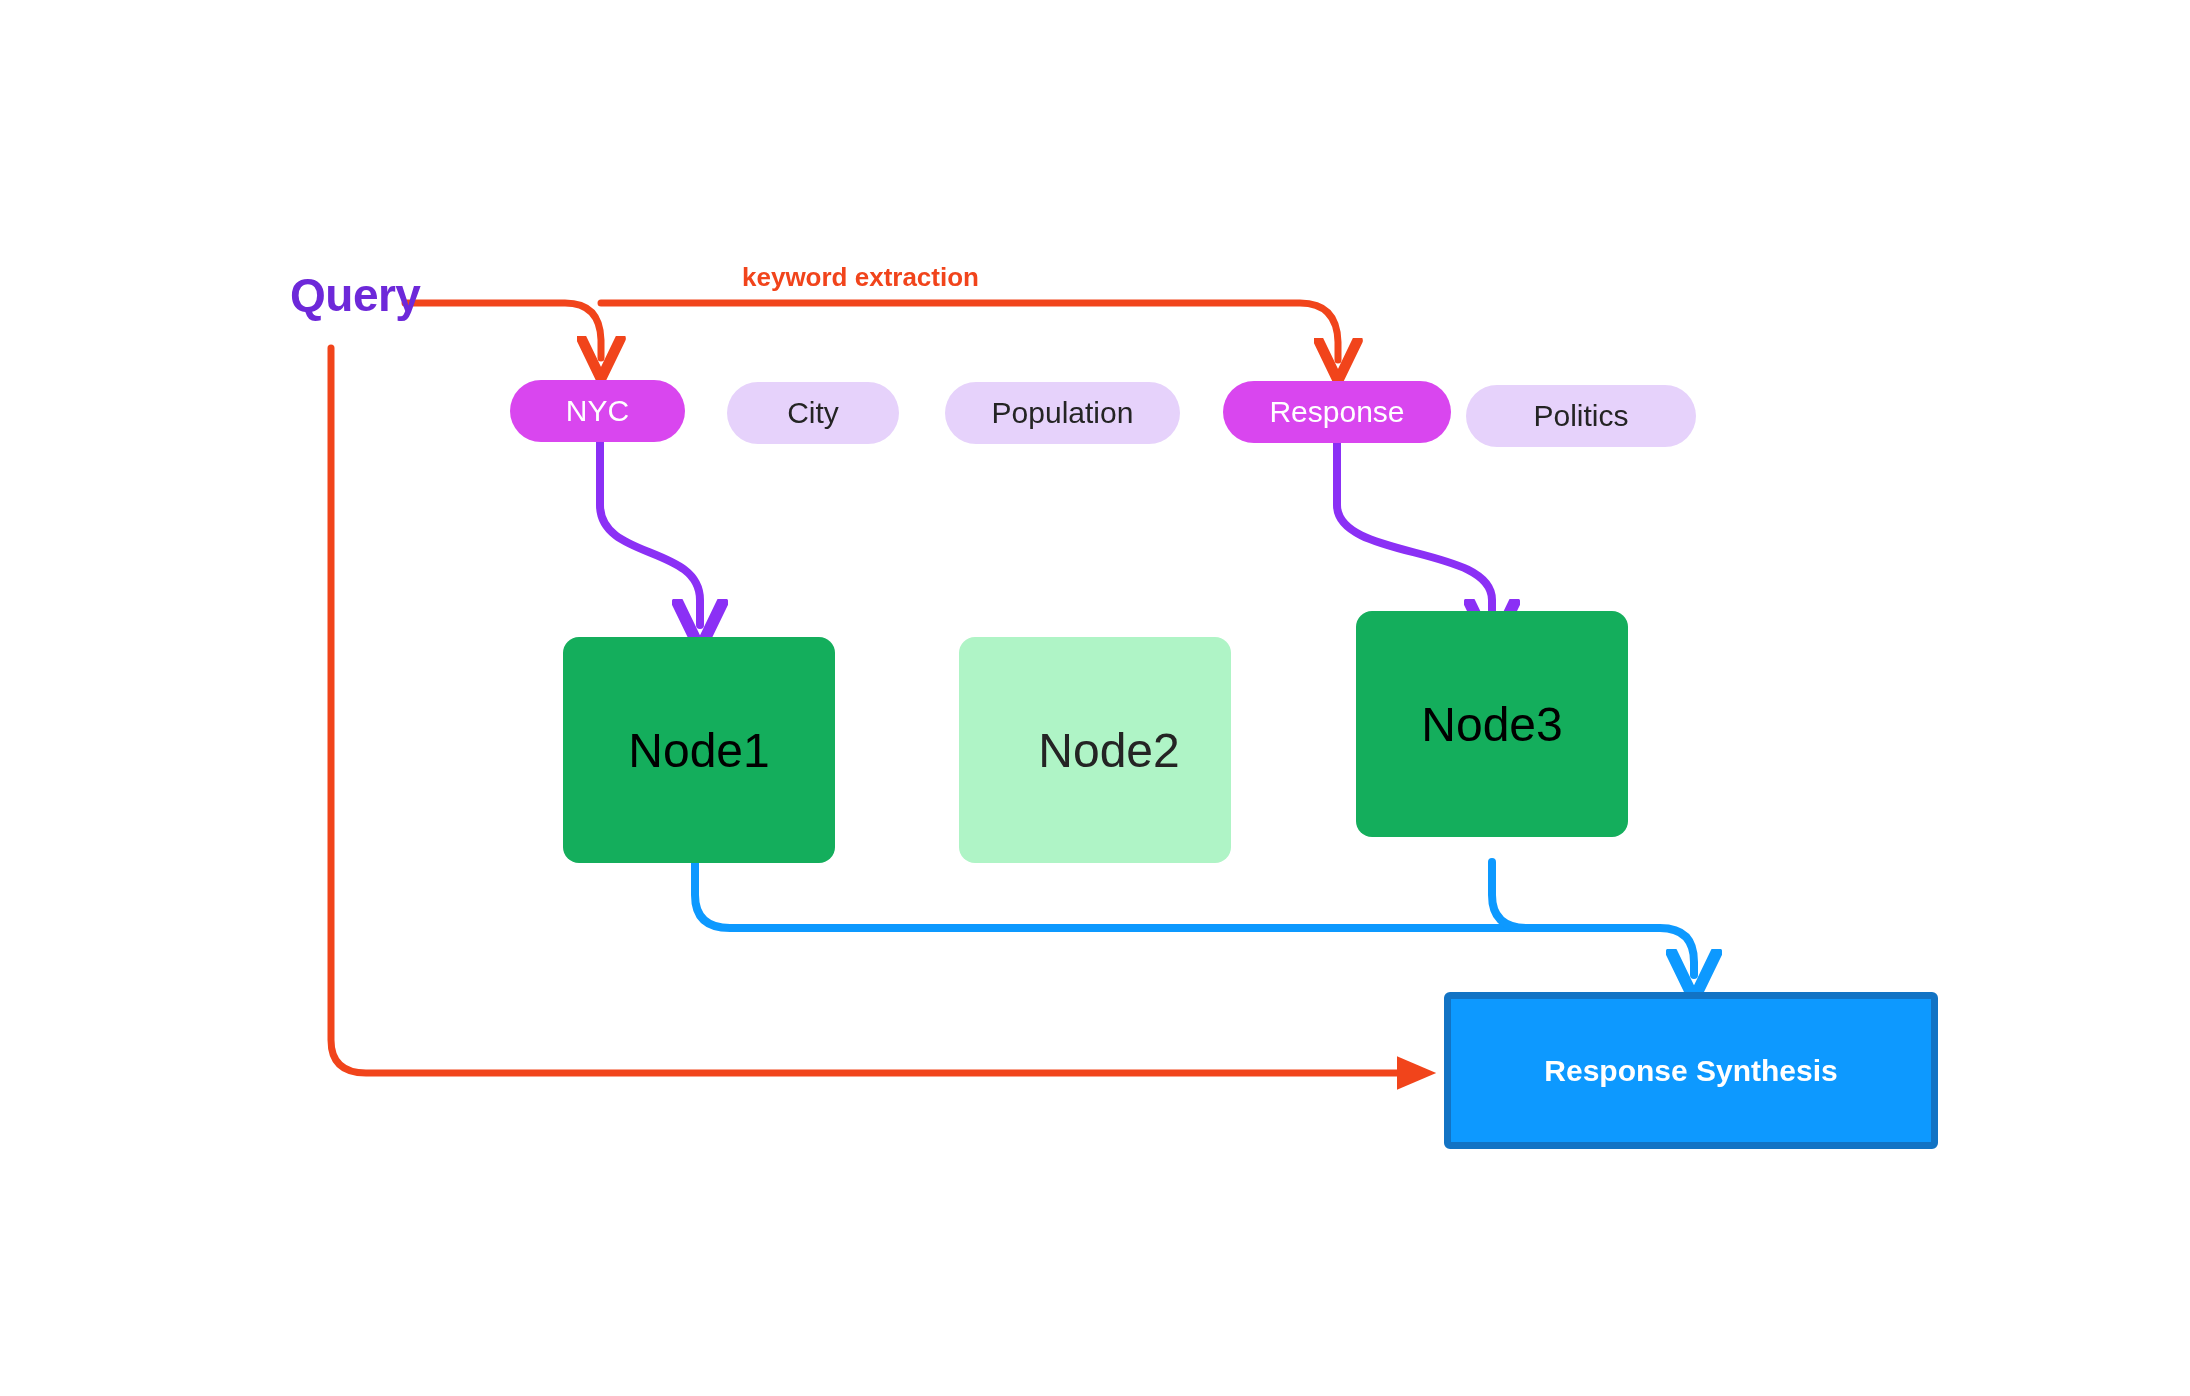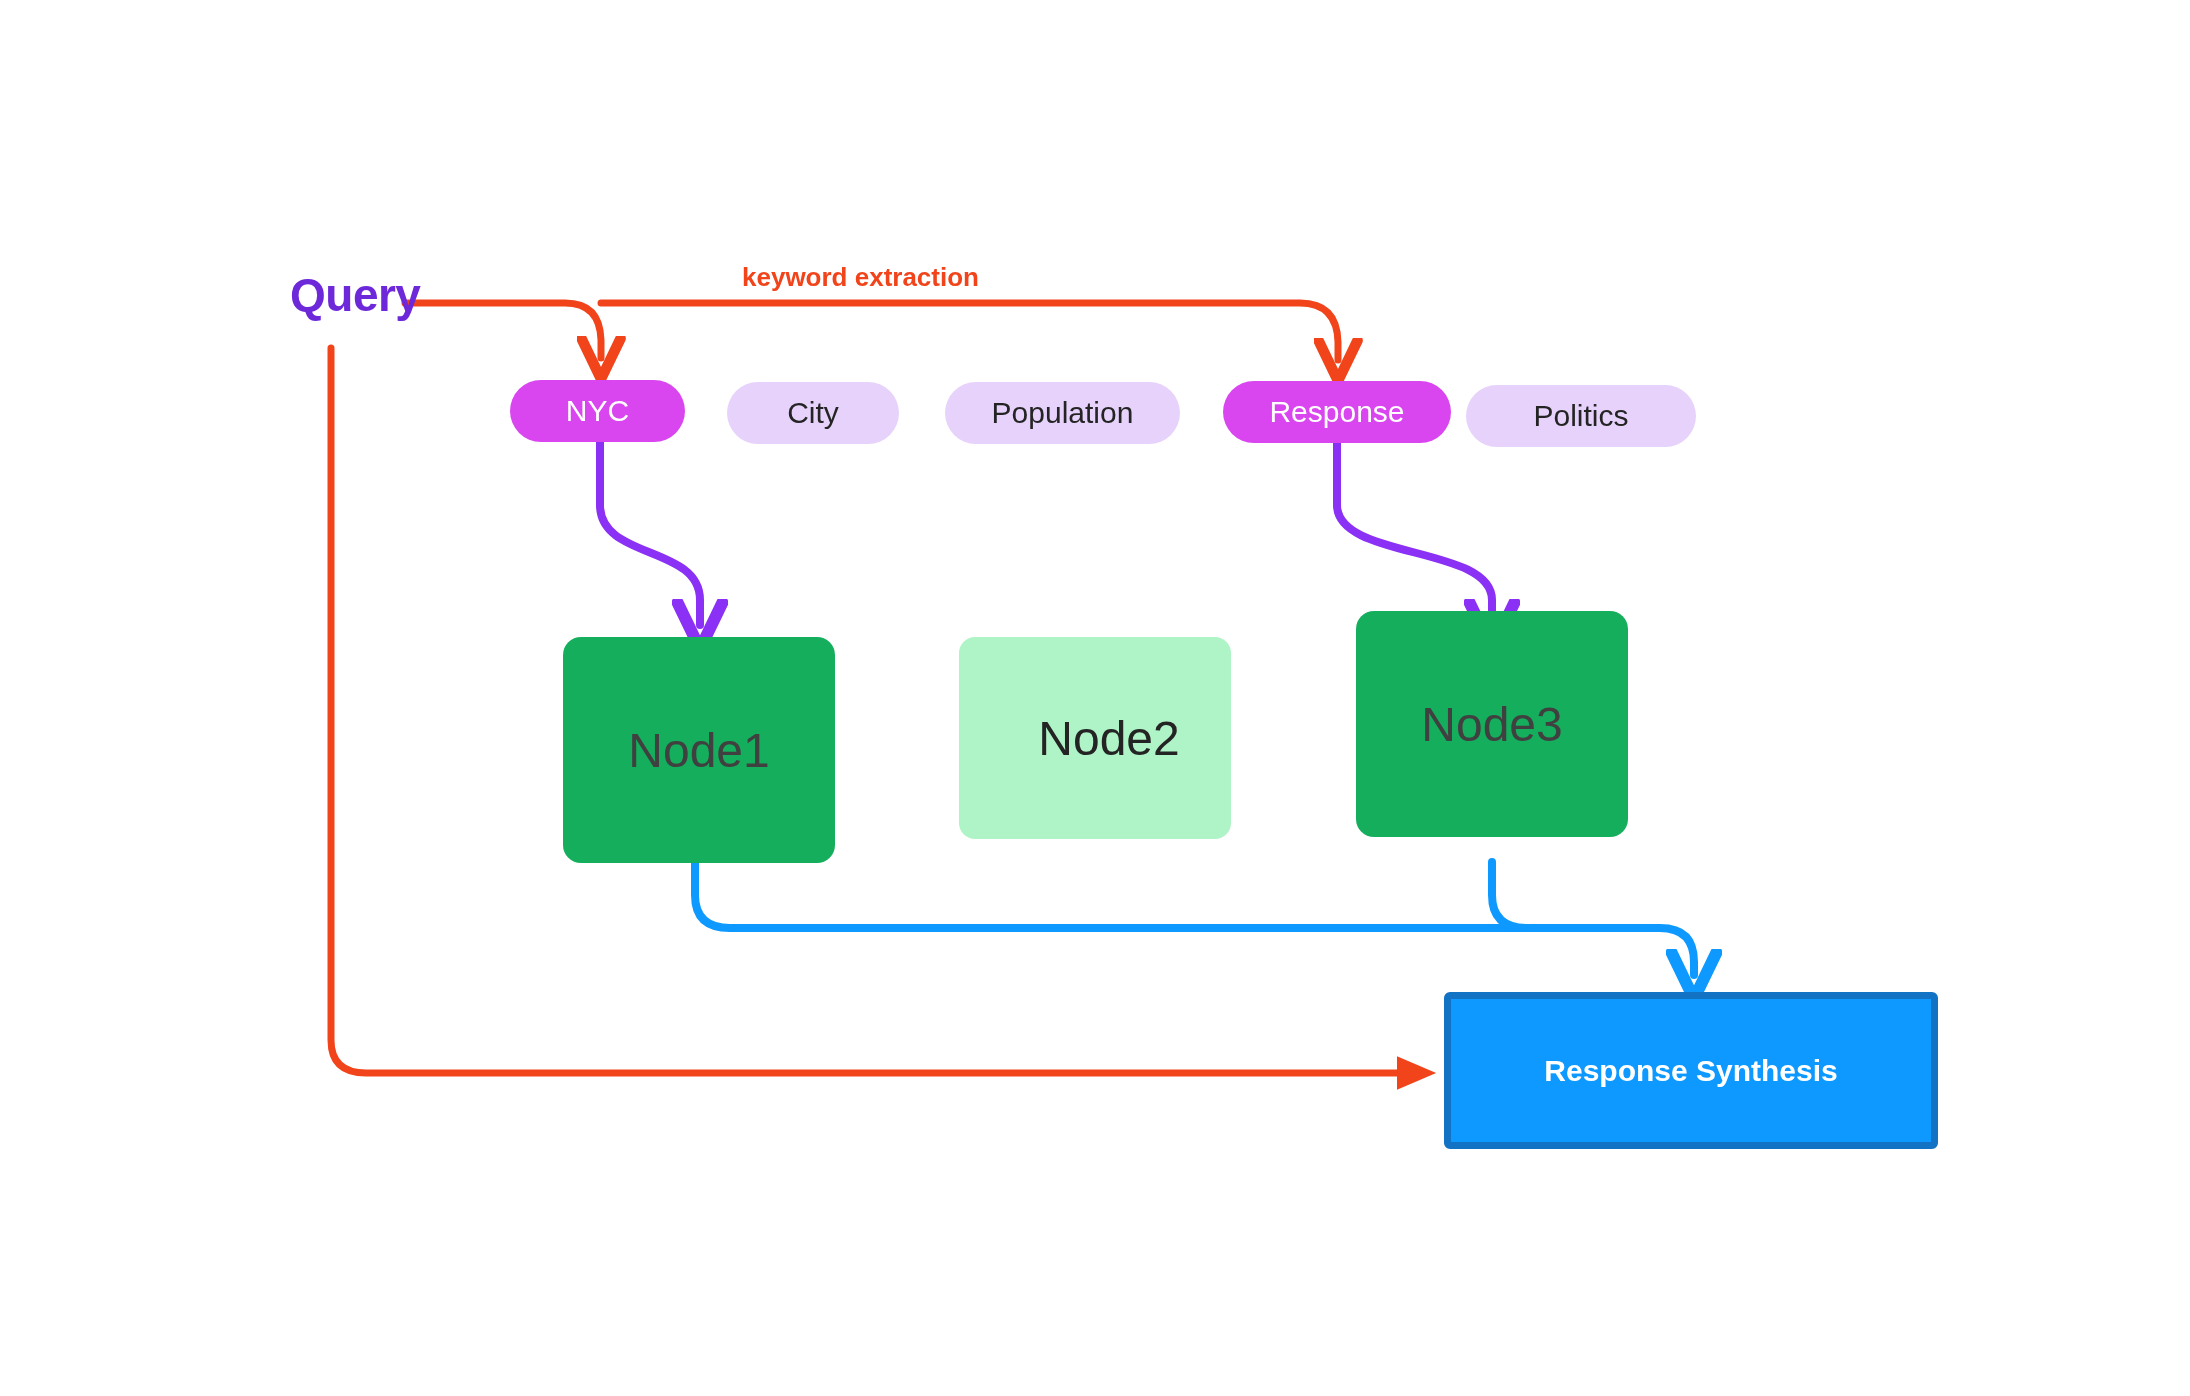--- a/index.html
+++ b/index.html
@@ -76,22 +76,21 @@
     position: absolute;
     display: flex;
     align-items: center;
     justify-content: center;
     border-radius: 16px;
     font-size: 48px;
     box-sizing: border-box;
   }
   .node.retrieved {
     background: #14AE5C;
-    color: #404040;
-    border-radius: 18px;
+    color: #000000;
   }
   .node.idle {
     background: #AFF4C6;
     color: #242424;
   }
 
   
   .synthesis {
     position: absolute;
     display: flex;
@@ -179,21 +178,21 @@
   </div>
 
   <div class="pill inactive" style="left:1466px; top:385px; width:230px; height:62px;">
     <span>Politics</span>
   </div>
 
   <div class="node retrieved" style="left:563px; top:637px; width:272px; height:226px;">
     <span>Node1</span>
   </div>
 
-  <div class="node idle" style="left:959px; top:637px; width:272px; height:202px;padding-left:28px;">
+  <div class="node idle" style="left:959px; top:637px; width:272px; height:226px;padding-left:28px;">
     <span>Node2</span>
   </div>
 
   <div class="node retrieved" style="left:1356px; top:611px; width:272px; height:226px;">
     <span>Node3</span>
   </div>
 
   <div class="synthesis" style="left:1444px; top:992px; width:494px; height:157px;">
     <span>Response Synthesis</span>
   </div>

